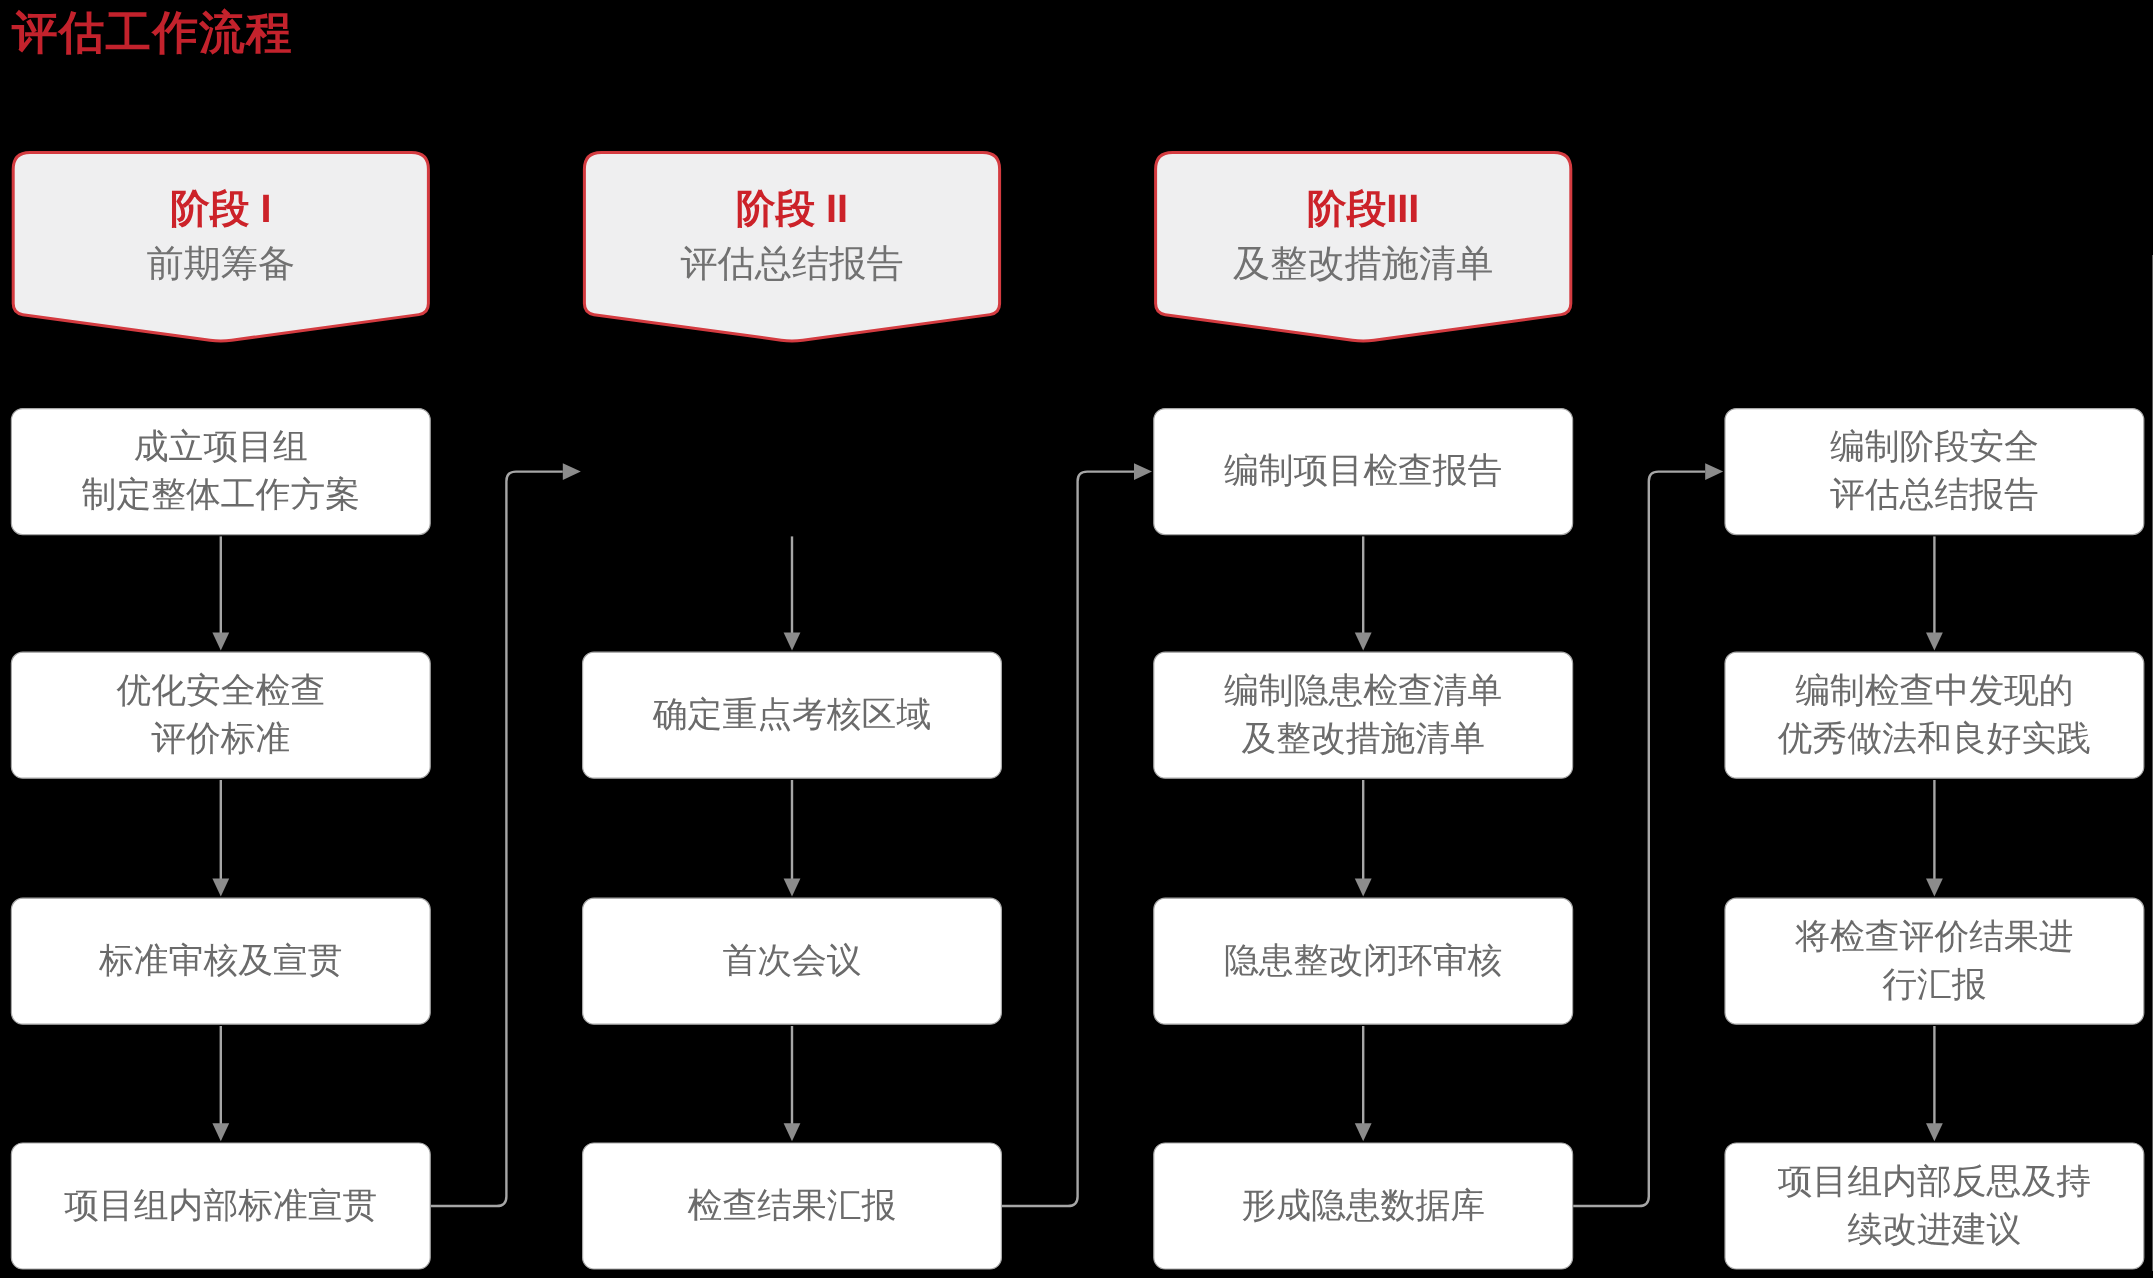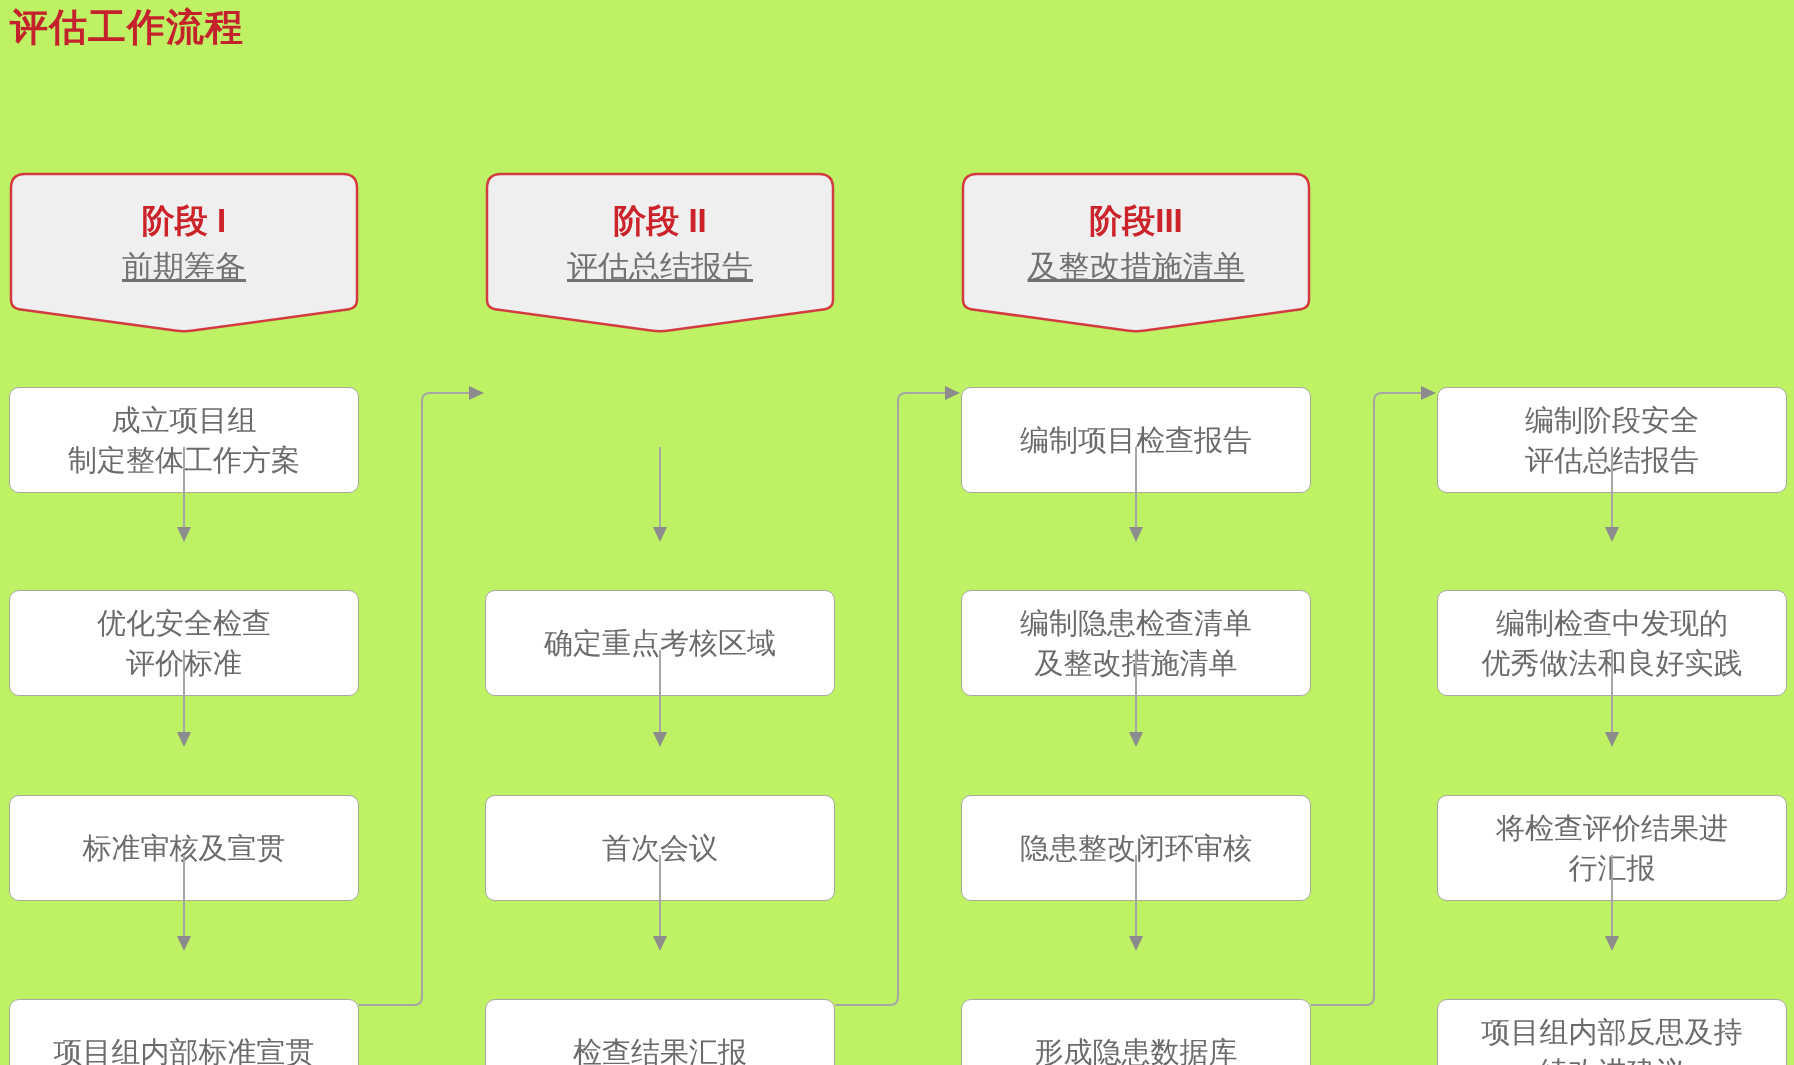--- a/index.html
+++ b/index.html
@@ -1,35 +1,35 @@
 <!DOCTYPE html>
 <html><head>
 <meta charset="utf-8">
 <style>
   html,body{margin:0;padding:0;background:#ffffff;}
   body{font-family:"Liberation Sans","DejaVu Sans",sans-serif;}
-  .stage{position:relative;width:1794px;height:1065px;background:#bef264;overflow:hidden;}
+  .stage{position:relative;width:1794px;height:1065px;background:#000000;overflow:hidden;}
 
   .page-title{
     position:absolute;left:10px;top:2px;
     font-size:38px;font-weight:bold;color:#c3222c;letter-spacing:1px;
   }
 
-  .col{position:absolute;top:0;width:350px;height:748px;margin-top:47px;}
+  .col{position:absolute;top:0;width:350px;height:748px;}
   .c0{left:9px}.c1{left:485px}.c2{left:961px}.c3{left:1437px}
 
   .banner{position:absolute;left:0;top:125px;width:350px;height:162px;}
   .banner svg{position:absolute;left:0;top:0;display:block;}
   .banner-text{
     position:absolute;left:0;top:0;width:100%;height:137px;
     display:flex;flex-direction:column;align-items:center;justify-content:center;
     padding-top:6px;box-sizing:border-box;
   }
   .banner-label{font-size:33px;font-weight:bold;color:#cc2229;line-height:46px;}
-  .banner-subtitle{font-size:31px;color:#717171;line-height:46px;text-decoration:underline;}
+  .banner-subtitle{font-size:31px;color:#717171;line-height:46px;}
 
   .step-box{
     position:absolute;left:0;width:350px;height:106px;
     border:1.5px solid #a8a8a8;border-radius:10px;background:#ffffff;
     box-sizing:border-box;
     display:flex;align-items:center;justify-content:center;text-align:center;
     font-size:29px;color:#6b6b6b;line-height:40px;white-space:pre-line;
   }
   .r0{top:340px}.r1{top:543px}.r2{top:748px}.r3{top:952px}
 

